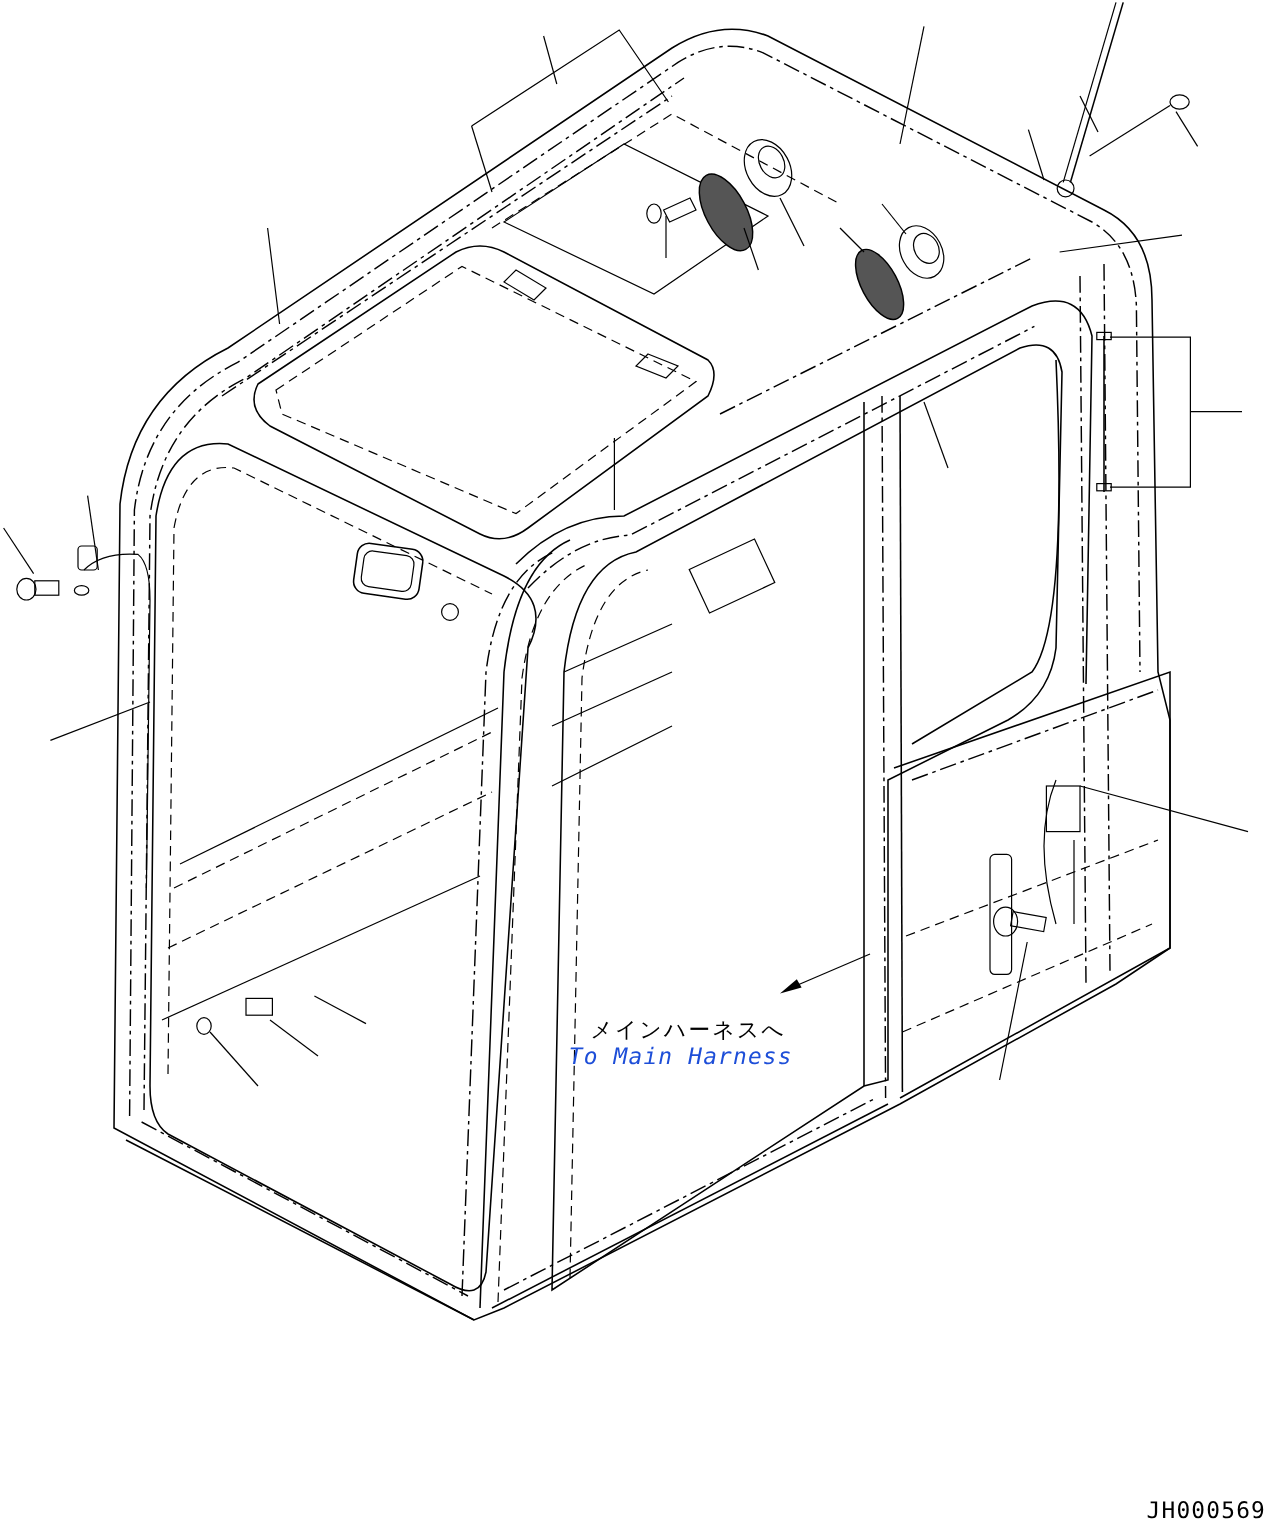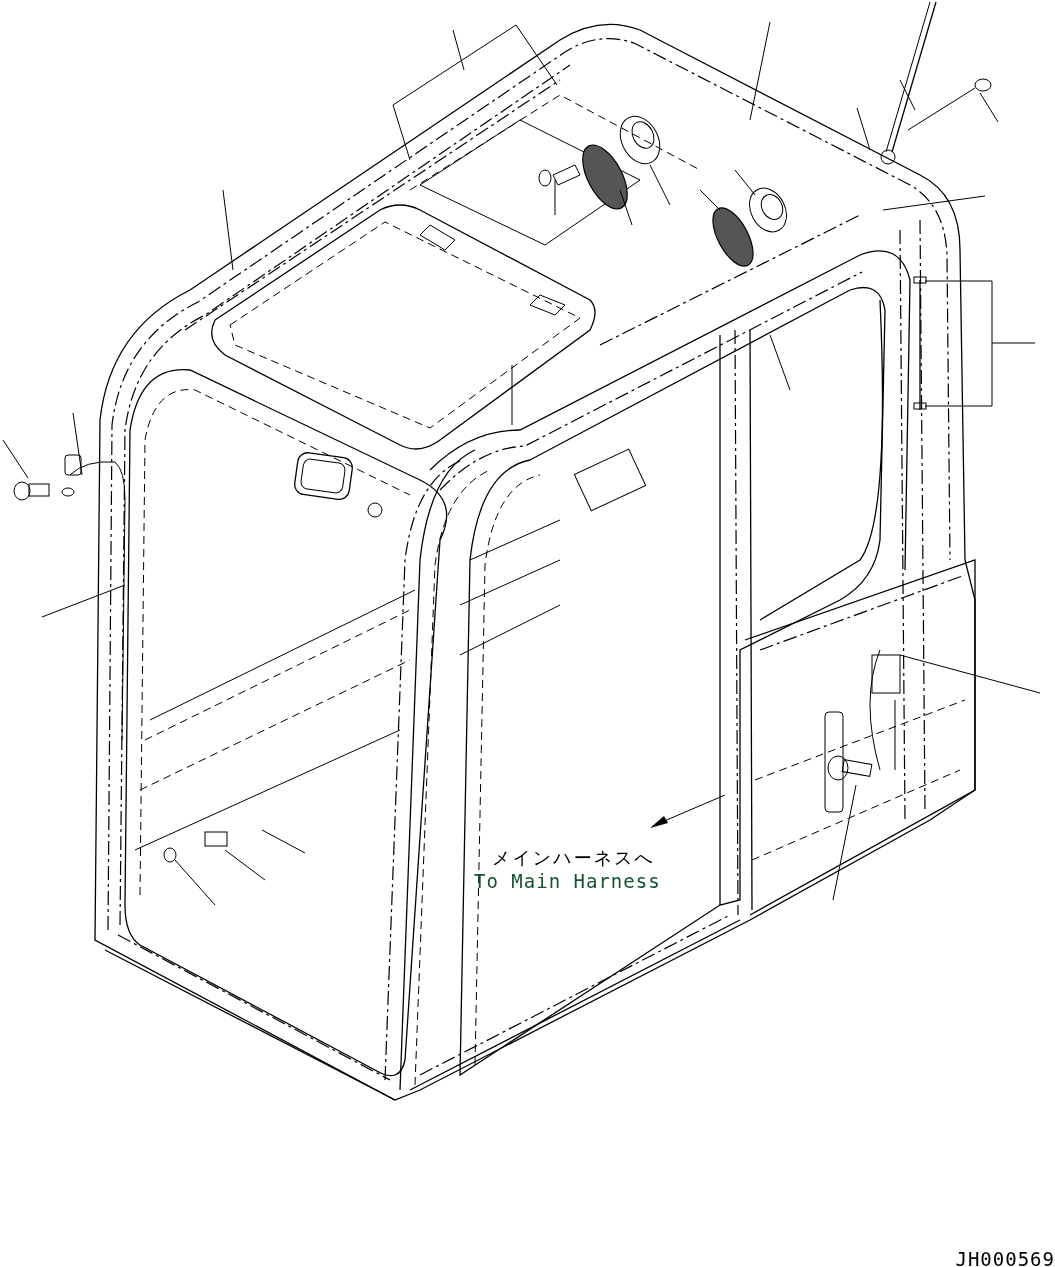--- a/index.html
+++ b/index.html
@@ -5,21 +5,21 @@
   html, body { margin:0; padding:0; background:#ffffff; }
   #canvas { position:relative; width:1055px; height:1267px; background:#ffffff; overflow:hidden; }
   svg { position:absolute; left:0; top:0; }
   .solid { fill:none; stroke:#000; stroke-width:1.3; }
   .thin { fill:none; stroke:#000; stroke-width:1; }
   .dash { fill:none; stroke:#000; stroke-width:1.2; stroke-dasharray:14 4 3 4; }
   .dash2 { fill:none; stroke:#000; stroke-width:1; stroke-dasharray:8 5; }
   .lead { fill:none; stroke:#000; stroke-width:1; }
   .grill { fill:#555; stroke:#000; stroke-width:1.2; }
   .callout-jp { position:absolute; left:492px; top:846px; font-family:"DejaVu Sans Mono", monospace; font-size:18px; letter-spacing:2px; color:#000; }
-  .callout-en { position:absolute; left:474px; top:870px; font-family:"DejaVu Sans Mono", monospace; font-size:19px; letter-spacing:1px; color:#14532d; }
+  .callout-en { position:absolute; left:474px; top:870px; font-family:"DejaVu Sans Mono", monospace; font-size:19px; letter-spacing:1px; color:#1d4ed8;font-style:italic; }
   .drawing-id { position:absolute; right:0px; top:1248px; font-family:"DejaVu Sans Mono", monospace; font-size:19px; letter-spacing:1px; color:#000; }
 </style>
 </head>
 <body>
 
 <div id="canvas">
 <svg width="1055" height="1267" viewBox="0 0 1055 1267">
 
   <g>
     <path class="solid" d="M95,940 L100,420 Q110,330 190,290 L560,40 Q600,15 640,30 L920,175 Q960,195 960,250 L965,560 L975,600 L975,790 L930,820 L750,920 L420,1090 L395,1100 L95,940 Z"></path>

